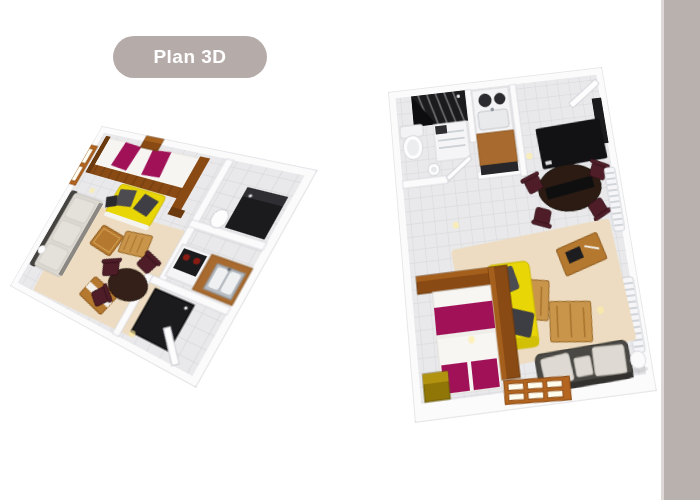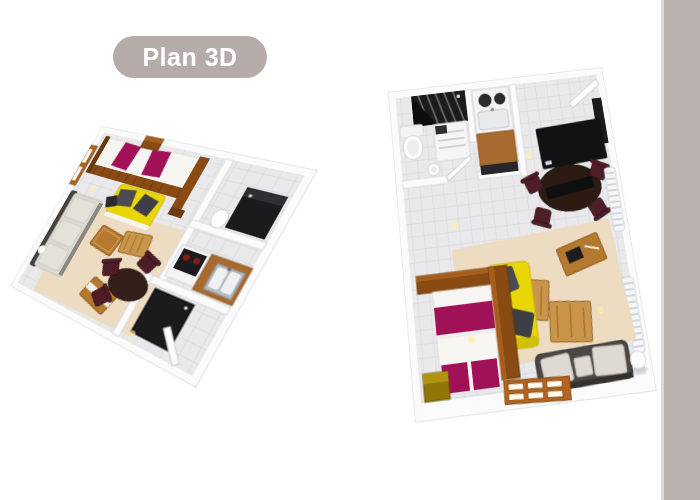--- a/index.html
+++ b/index.html
@@ -8,21 +8,21 @@
     background:var(--page_bg,#ffffff);
     font-family:"Liberation Sans",sans-serif;
   }
   
   .badge{
     position:absolute;left:113px;top:36px;width:154px;height:42px;
     background:var(--badge_bg,#b5aca9);border-radius:22px;
     display:flex;align-items:center;justify-content:center;
   }
   .badge span{
-    color:var(--badge_text,#ffffff);font-size:25px;font-weight:700;letter-spacing:.5px;
+    color:var(--badge_text,#ffffff);font-size:19px;font-weight:700;letter-spacing:.5px;
   }
   
   .side-strip{
     position:absolute;left:661px;top:0;width:39px;height:500px;
     background:var(--side_strip,#b9b1ae);
     border-left:3px solid var(--side_strip_edge,#ddd7d5);
     box-sizing:border-box;
   }
   
   .plan{position:absolute;left:0;top:0;transform-origin:0 0;}

